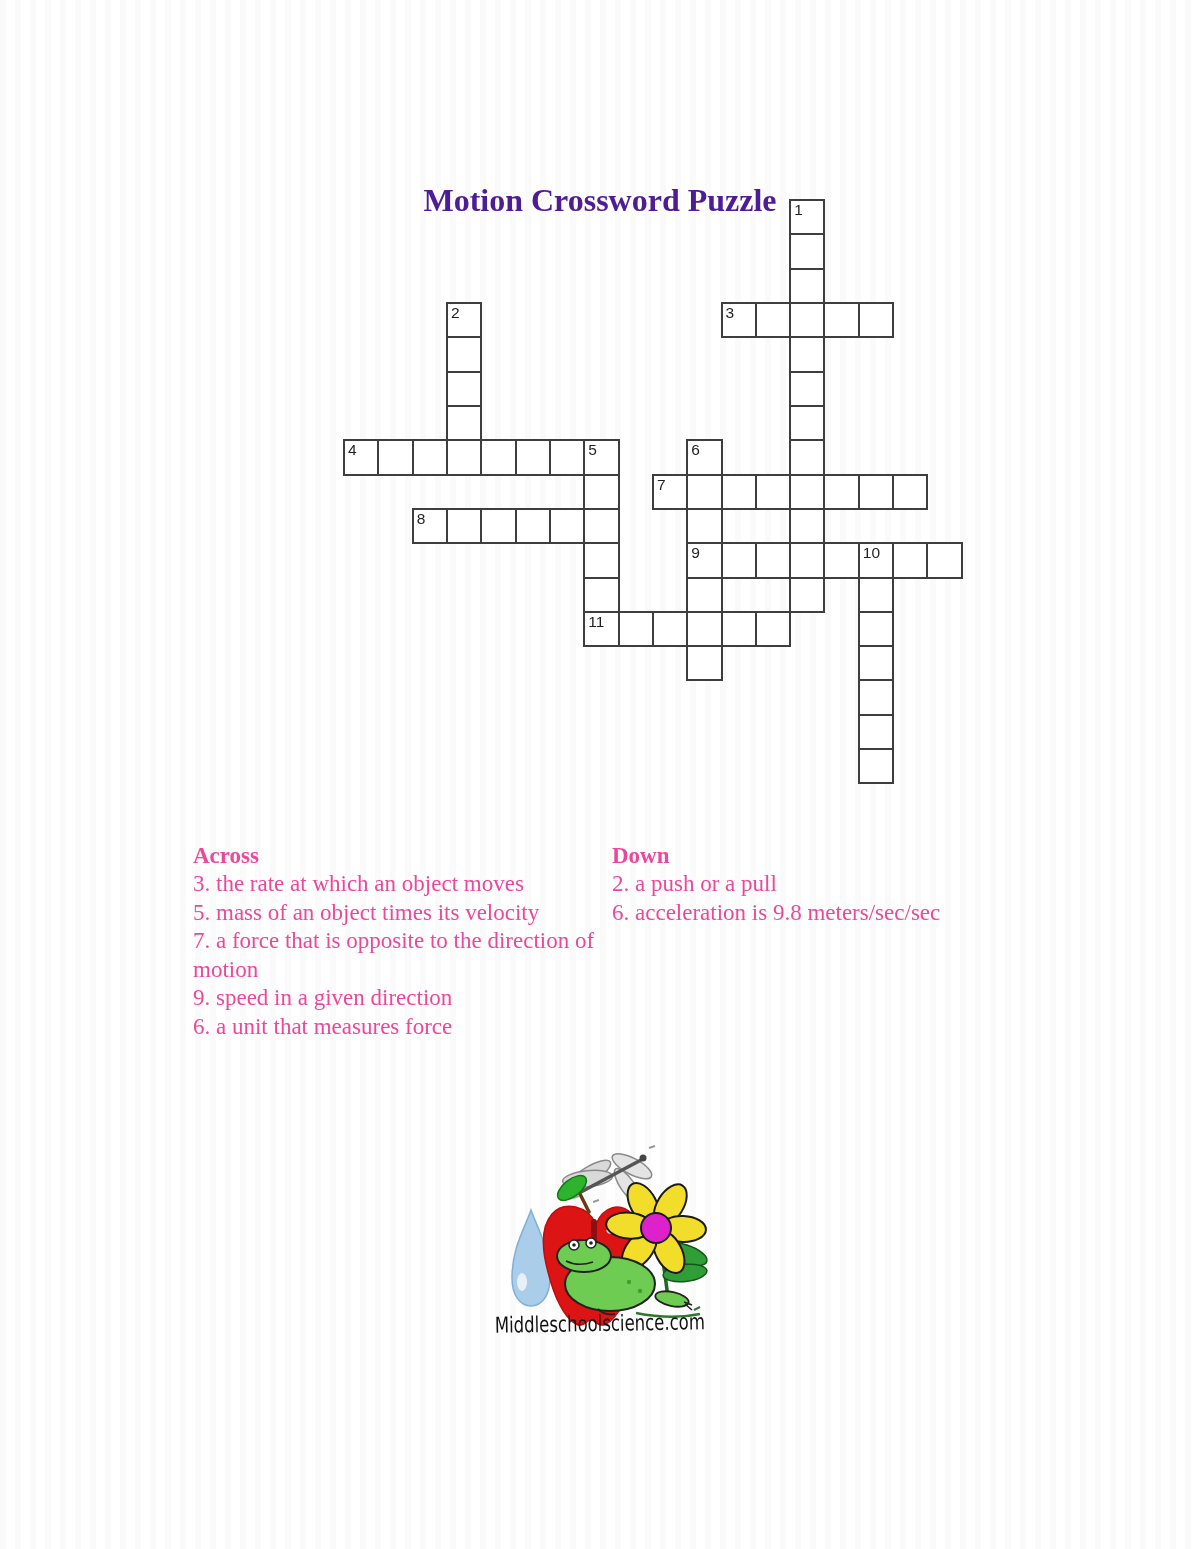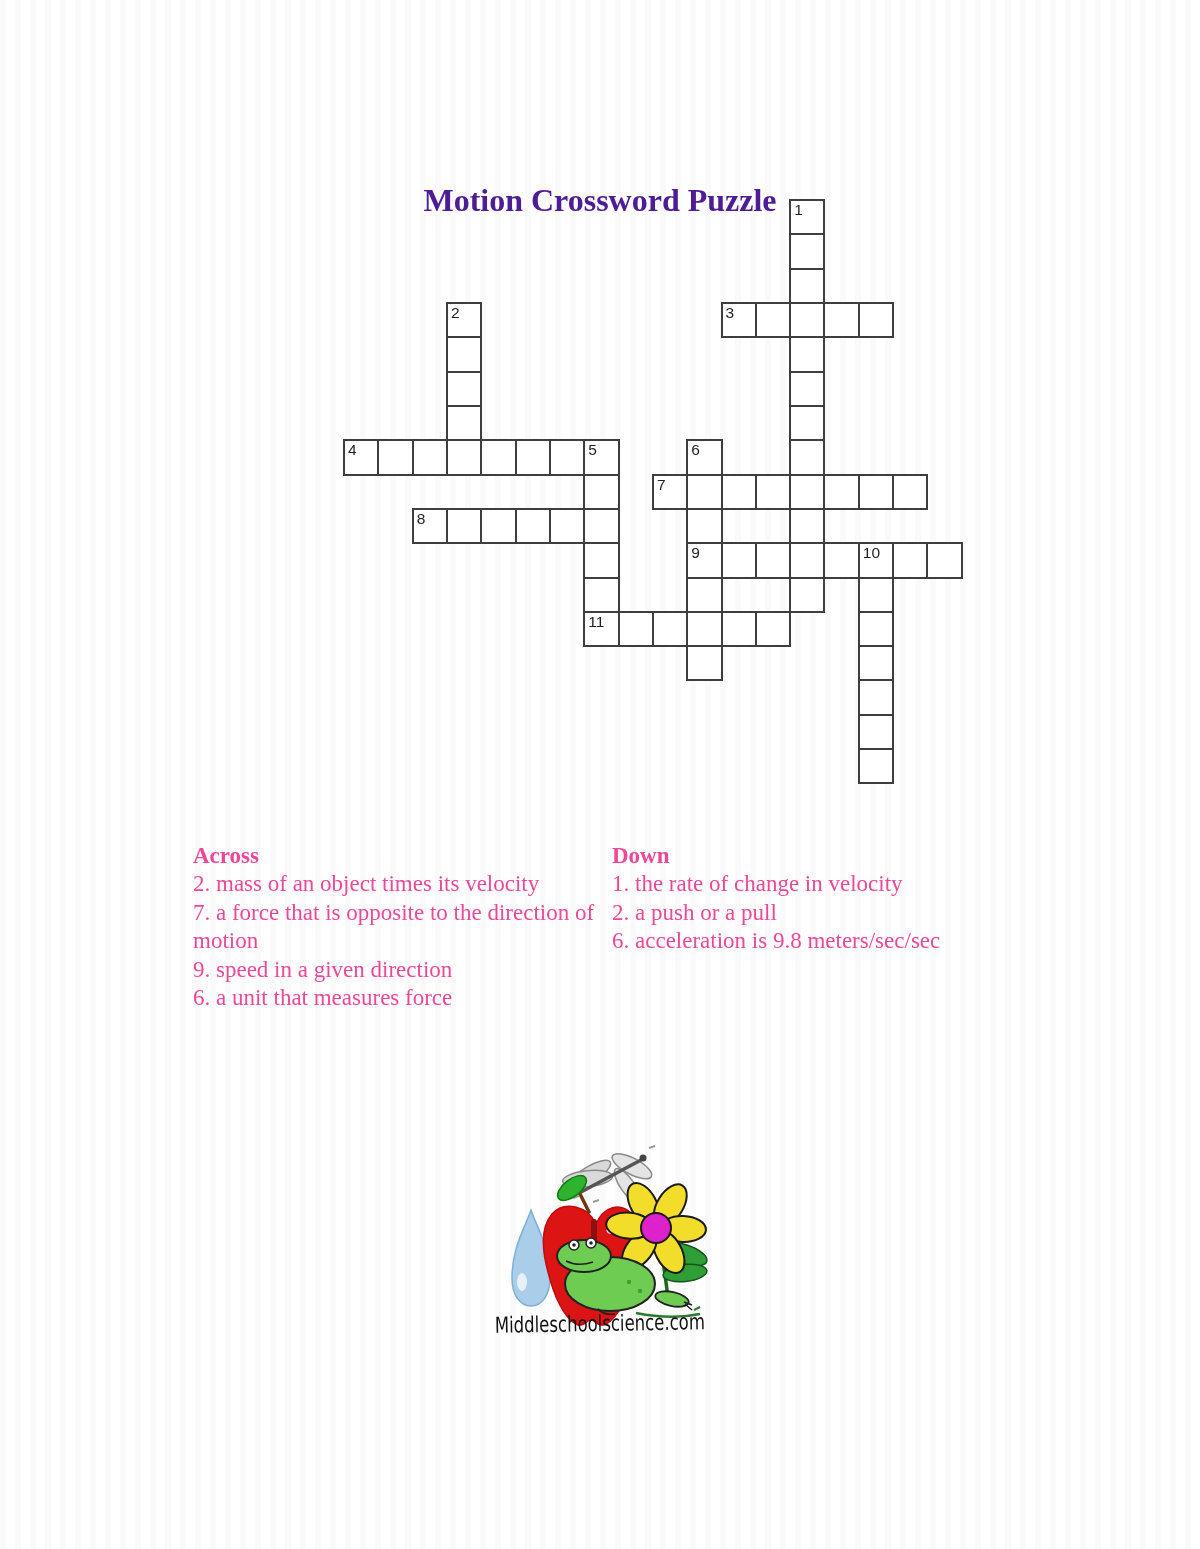--- a/index.html
+++ b/index.html
@@ -132,41 +132,41 @@
     <div class="cell" style="left: 514.8px; top: 446.16px; width: 36.32px; height: 36.32px;"></div>
     <div class="cell" style="left: 514.8px; top: 480.48px; width: 36.32px; height: 36.32px;"></div>
     <div class="cell" style="left: 514.8px; top: 514.8px; width: 36.32px; height: 36.32px;"></div>
     <div class="cell" style="left: 514.8px; top: 549.12px; width: 36.32px; height: 36.32px;"></div>
   </div>
 
 <div class="clue-col" id="across-col">
   <div class="clue-heading">Across</div>
   <div id="across-list">
       <div>
-        <div class="clue-line">2. mass of an object times its velocity</div>
+        <div class="clue-line">3. the rate at which an object moves</div>
+      </div>
+      <div>
+        <div class="clue-line">5. mass of an object times its velocity</div>
       </div>
       <div>
         <div class="clue-line">7. a force that is opposite to the direction of</div>
         <div class="clue-line">motion</div>
       </div>
       <div>
         <div class="clue-line">9. speed in a given direction</div>
       </div>
       <div>
         <div class="clue-line">6. a unit that measures force</div>
       </div>
     </div>
 </div>
 
 <div class="clue-col" id="down-col">
   <div class="clue-heading">Down</div>
   <div id="down-list">
-      <div>
-        <div class="clue-line">1. the rate of change in velocity</div>
-      </div>
       <div>
         <div class="clue-line">2. a push or a pull</div>
       </div>
       <div>
         <div class="clue-line">6. acceleration is 9.8 meters/sec/sec</div>
       </div>
     </div>
 </div>
 
 <div id="logo">

